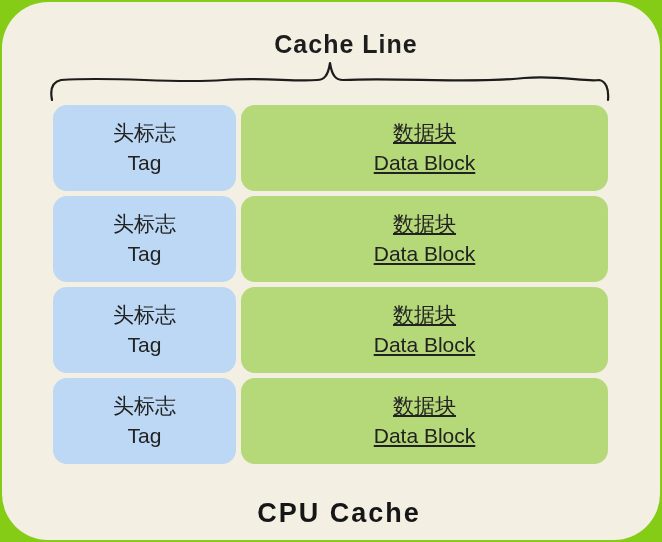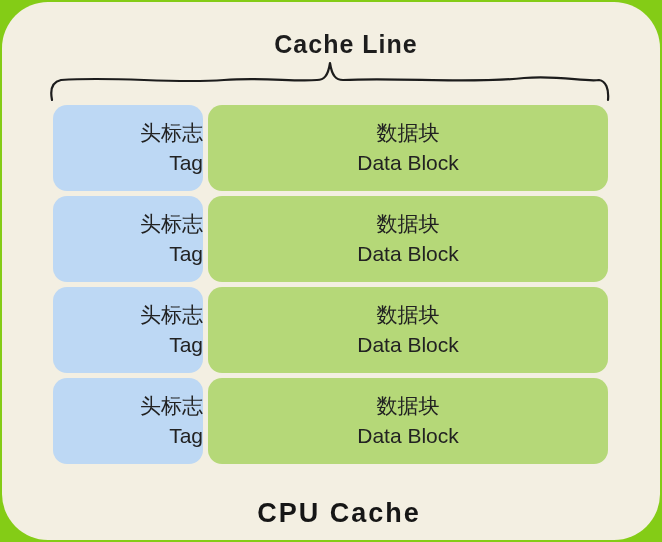--- a/index.html
+++ b/index.html
@@ -57,22 +57,22 @@
     border-radius: 14px;
     display: flex;
     flex-direction: column;
     align-items: center;
     justify-content: center;
     color: #222222;
     font-size: 21px;
     line-height: 30px;
     text-align: center;
   }
-  .tag-box { width: 150px; align-items: flex-end; }
-  .data-box { flex: 1; }
+  .tag-box { width: 183px; }
+  .data-box { flex: 1; text-decoration: underline; }
   .footer {
     position: absolute;
     top: 498px;
     left: 0; right: 0;
     text-align: center;
     transform: translateX(8px);
     font-size: 27px;
     font-weight: bold;
     letter-spacing: 2px;
     color: #161616;

